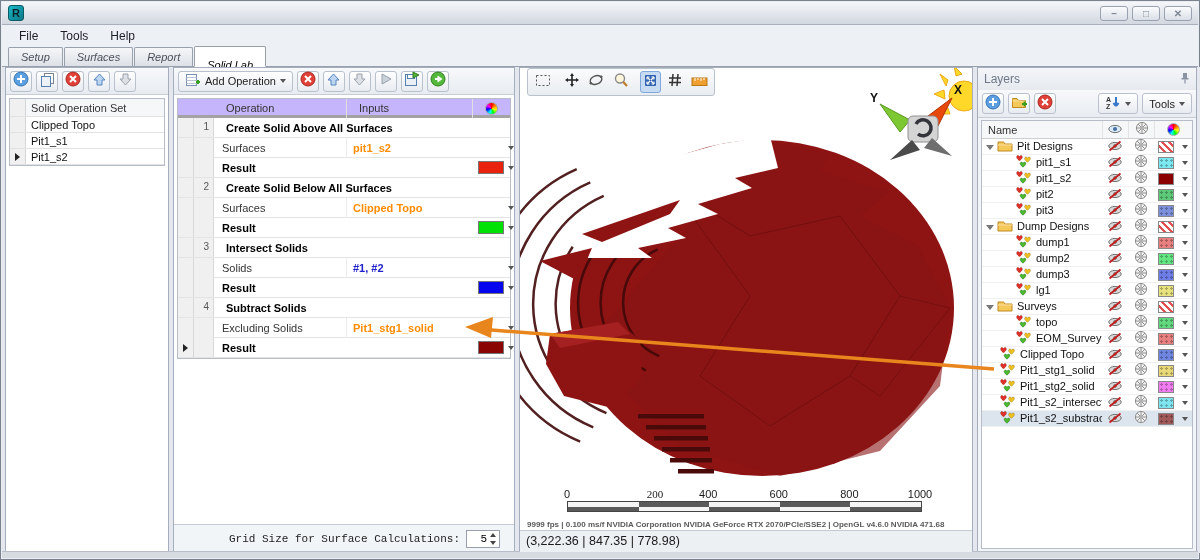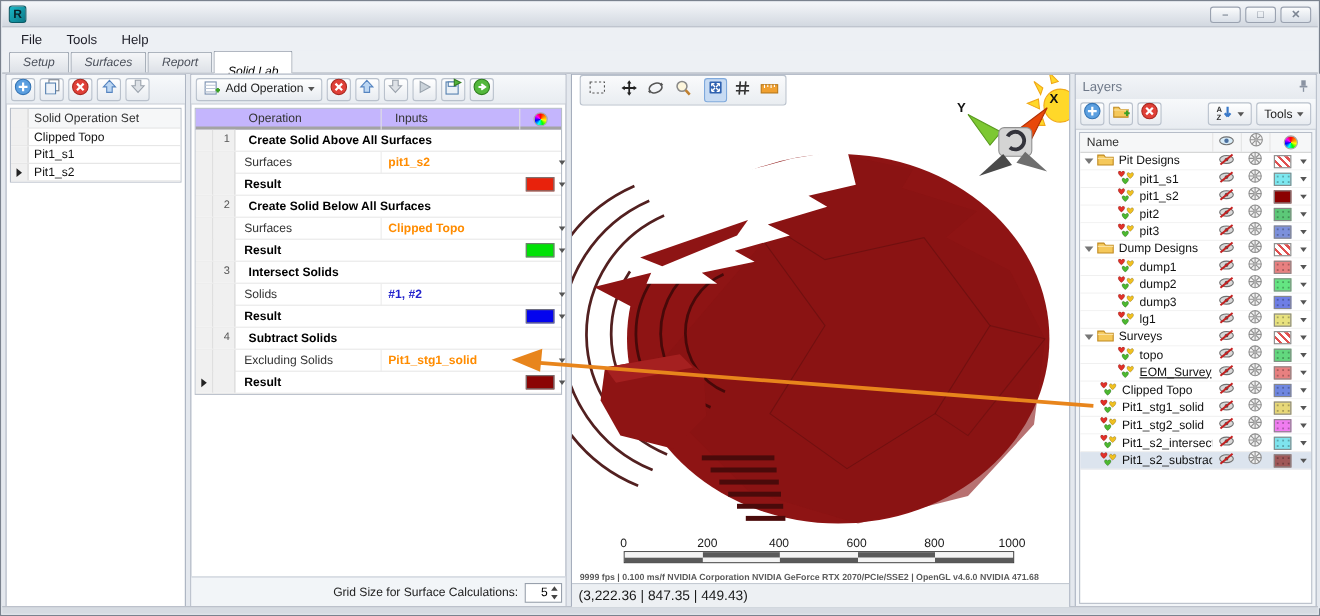--- a/index.html
+++ b/index.html
@@ -73,21 +73,21 @@
   .oprow .num { background:#F0F0F0; border-right:1px solid #D8D8D8; height:100%;
     font-size:10px; color:#555; text-align:right; padding:3px 4px 0 0; }
   .oprow .gtitle { grid-column:3 / span 3; font-size:11px; font-weight:bold; color:#000; padding-left:12px; }
   .oprow .lab { font-size:11px; color:#333; padding-left:8px; }
   .oprow .lab.bold { font-weight:bold; color:#000; }
   .oprow .val { font-size:11px; font-weight:bold; padding-left:6px; border-left:1px solid #ECECEC; height:100%;
     line-height:20px; white-space:nowrap; }
   .oprow .dd { display:flex; align-items:center; justify-content:flex-end; padding-right:6px; gap:4px; height:100%; }
   .swatch-res { width:26px; height:13px; border:1px solid #777; }
   .ops-footer { position:absolute; left:0; right:0; bottom:0; height:28px; border-top:1px solid #C6CCD5;
-    background:#F2F5F8; display:flex; align-items:center; justify-content:flex-end; padding-right:3px; gap:6px; }
+    background:#F2F5F8; display:flex; align-items:center; justify-content:flex-end; padding-right:14px; gap:6px;font-family:Liberation Mono, monospace; }
   .ops-footer .flabel { font-size:11px; color:#222; }
   .spinbox { width:34px; height:18px; border:1px solid #98A0AC; background:#fff; position:relative; }
   .spinbox .v { position:absolute; right:12px; top:2px; font-size:11px; color:#000; }
   .spin-arrows { position:absolute; right:1px; top:0; width:10px; height:100%;
     display:flex; flex-direction:column; justify-content:space-around; align-items:center; }
   .sp-up { width:0;height:0;border-left:3px solid transparent;border-right:3px solid transparent;border-bottom:4px solid #444;}
   .sp-dn { width:0;height:0;border-left:3px solid transparent;border-right:3px solid transparent;border-top:4px solid #444;}
 
   
   .vp-toolbar { position:absolute; left:7px; top:0px; height:28px; width:188px;
@@ -468,41 +468,41 @@
   <rect x="56" y="48" width="30" height="26" rx="5" fill="#D4D4D4" stroke="#909090"></rect>
   <path d="M64 56 a8 8 0 1 1 2 10" fill="none" stroke="#33333B" stroke-width="3.5"></path>
   <polygon points="38,92 60,72 68,82" fill="#4A4A4A"></polygon>
   <polygon points="100,88 80,70 72,80" fill="#6E6E6E"></polygon>
   <text x="18" y="34" font-size="12" font-weight="bold" fill="#111" font-family="Liberation Sans">Y</text>
   <text x="102" y="26" font-size="12" font-weight="bold" fill="#111" font-family="Liberation Sans">X</text>
 </svg>
       <div class="vp-scale">
         <div class="vp-ticks" id="vp-ticks">
             <span style="left: 0px;">0</span>
-            <span style="left: 76px;">200</span>
+            <span style="left: 88px; font-family: Liberation Serif, serif;">200</span>
             <span style="left: 141.2px;">400</span>
             <span style="left: 211.8px;">600</span>
             <span style="left: 282.4px;">800</span>
             <span style="left: 353px;">1000</span>
           </div>
         <div class="vp-bar" id="vp-bar">
             <i style="background: rgb(244, 244, 244);"></i>
             <i style="background: rgb(90, 90, 90);"></i>
             <i style="background: rgb(244, 244, 244);"></i>
             <i style="background: rgb(90, 90, 90);"></i>
             <i style="background: rgb(244, 244, 244);"></i>
             <i style="background: rgb(90, 90, 90);"></i>
             <i style="background: rgb(244, 244, 244);"></i>
             <i style="background: rgb(90, 90, 90);"></i>
             <i style="background: rgb(244, 244, 244);"></i>
             <i style="background: rgb(90, 90, 90);"></i>
           </div>
       </div>
       <div class="fps-line">9999 fps | 0.100 ms/f     NVIDIA Corporation NVIDIA GeForce RTX 2070/PCIe/SSE2 | OpenGL v4.6.0 NVIDIA 471.68</div>
-      <div class="vp-status">(3,222.36 | 847.35 | 449.43)</div>
+      <div class="vp-status">(3,222.36 | 847.35 | 778.98)</div>
     </div>
 
     <div class="panel" id="layers-panel">
       <div class="lp-title">
         <span>Layers</span>
         <span class="pin">
           <svg width="10" height="12" viewBox="0 0 10 12">
               <rect x="3" y="1" width="4" height="5" fill="#8A93A2"></rect>
               <rect x="1.5" y="6" width="7" height="1.5" fill="#8A93A2"></rect>
               <rect x="4.4" y="7.5" width="1.2" height="4" fill="#8A93A2"></rect>
@@ -966,21 +966,21 @@
               <div class="name"><span style="display:inline-block;width:34px;"></span><span style="vertical-align:-2px;"><svg width="16" height="13">
                     <g transform="translate(0,0)">
                       <path d="M3.5,5.8 C3.5,5.8 0.5,3.7 0.5,1.9 C0.5,0.8 1.4,0.15 2.3,0.5 C2.9,0.72 3.3,1.2 3.5,1.6 C3.7,1.2 4.1,0.72 4.7,0.5 C5.6,0.15 6.5,0.8 6.5,1.9 C6.5,3.7 3.5,5.8 3.5,5.8 Z" fill="#E23028" stroke="rgba(0,0,0,0.35)" stroke-width="0.5"></path>
                     </g>
                     <g transform="translate(8,1.5)">
                       <path d="M3.5,5.8 C3.5,5.8 0.5,3.7 0.5,1.9 C0.5,0.8 1.4,0.15 2.3,0.5 C2.9,0.72 3.3,1.2 3.5,1.6 C3.7,1.2 4.1,0.72 4.7,0.5 C5.6,0.15 6.5,0.8 6.5,1.9 C6.5,3.7 3.5,5.8 3.5,5.8 Z" fill="#F0C020" stroke="rgba(0,0,0,0.35)" stroke-width="0.5"></path>
                     </g>
                     <g transform="translate(3.5,6.5)">
                       <path d="M3.5,5.8 C3.5,5.8 0.5,3.7 0.5,1.9 C0.5,0.8 1.4,0.15 2.3,0.5 C2.9,0.72 3.3,1.2 3.5,1.6 C3.7,1.2 4.1,0.72 4.7,0.5 C5.6,0.15 6.5,0.8 6.5,1.9 C6.5,3.7 3.5,5.8 3.5,5.8 Z" fill="#4CB830" stroke="rgba(0,0,0,0.35)" stroke-width="0.5"></path>
                     </g>
-                  </svg></span><span style="margin-left:4px;text-decoration:underline;">EOM_Survey</span></div>
+                  </svg></span><span style="margin-left:4px;">EOM_Survey</span></div>
               <div class="lr-icons">
                 <span class="lr-cell">
                   <span><svg width="17" height="12">
                       <ellipse cx="8" cy="6" rx="6.2" ry="3.6" fill="#D8D8D8" stroke="#707070"></ellipse>
                       <circle cx="8" cy="6" r="1.7" fill="#555"></circle>
                       <path d="M2.5 10.5 L13.5 1.5" stroke="#C42020" stroke-width="1.8"></path>
                     </svg></span>
                 </span>
     <span class="lr-cell">
                   <span><svg width="14" height="14">

